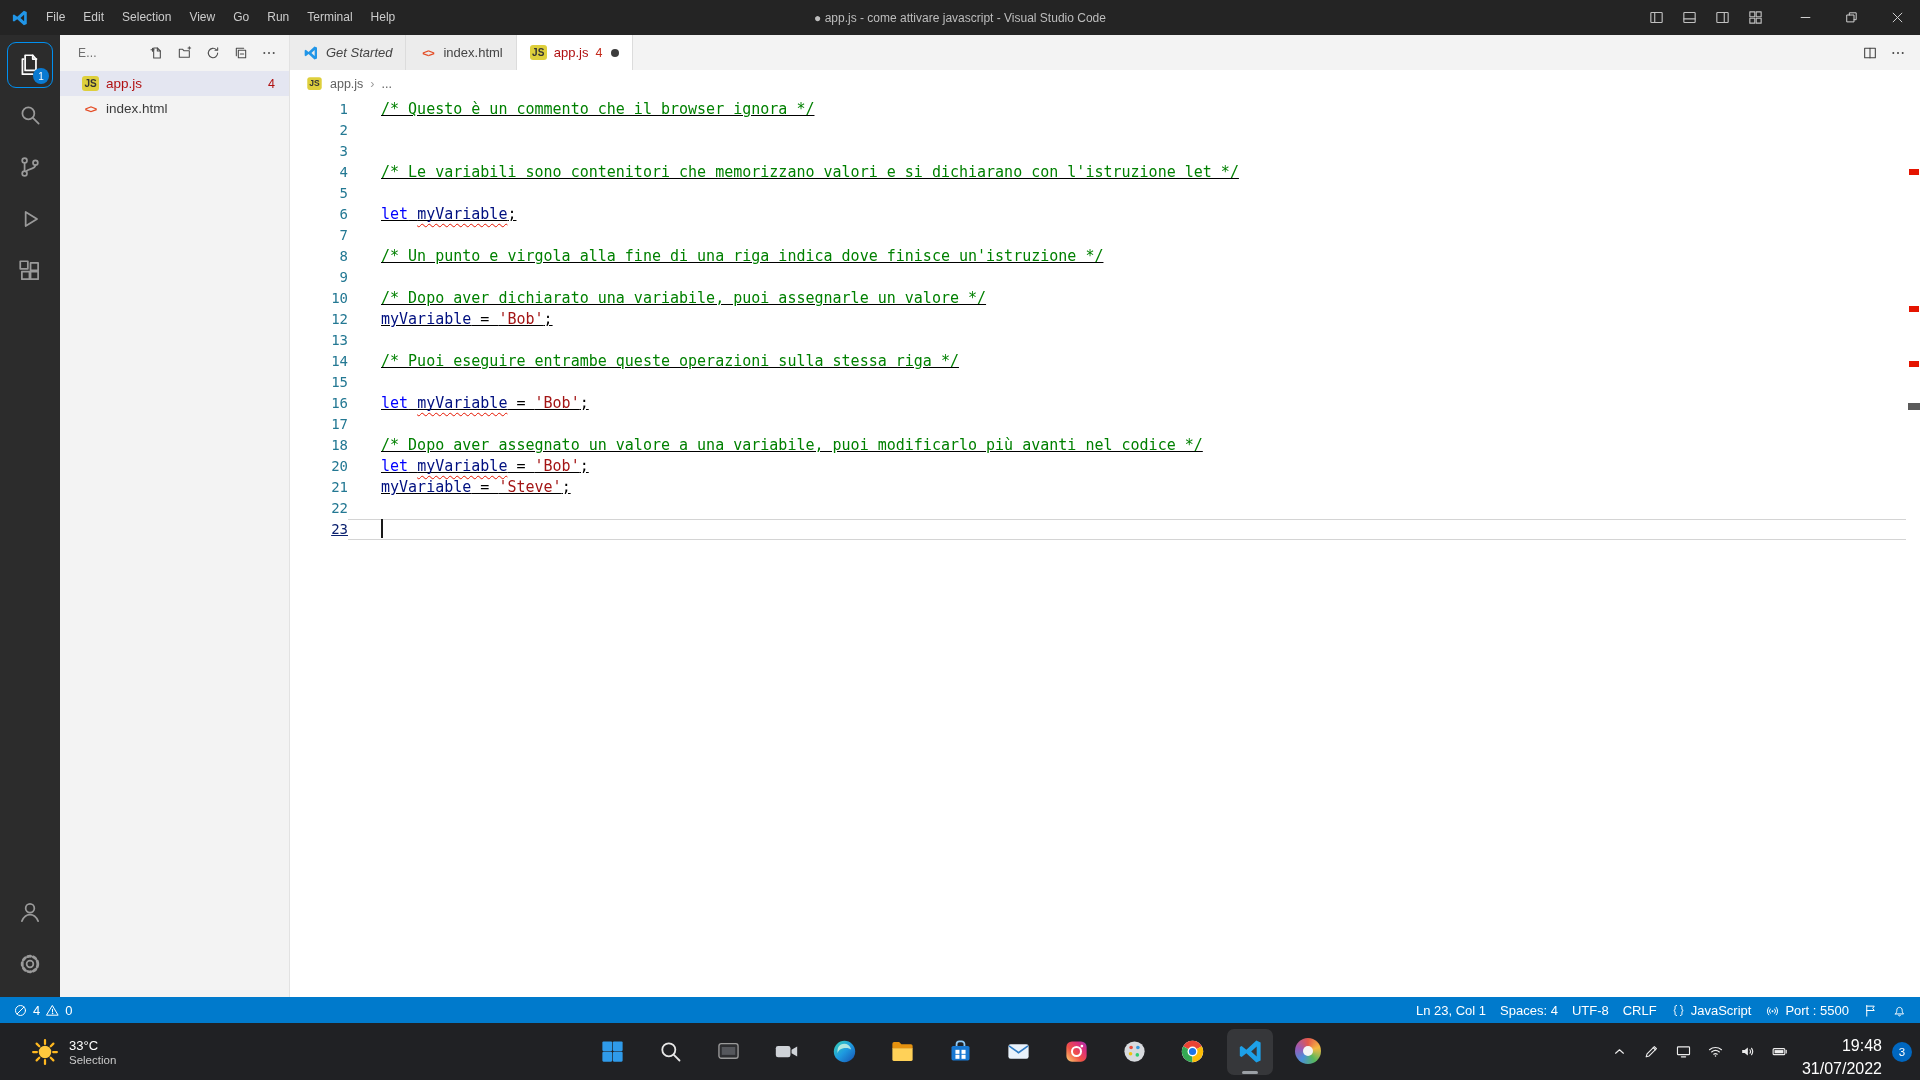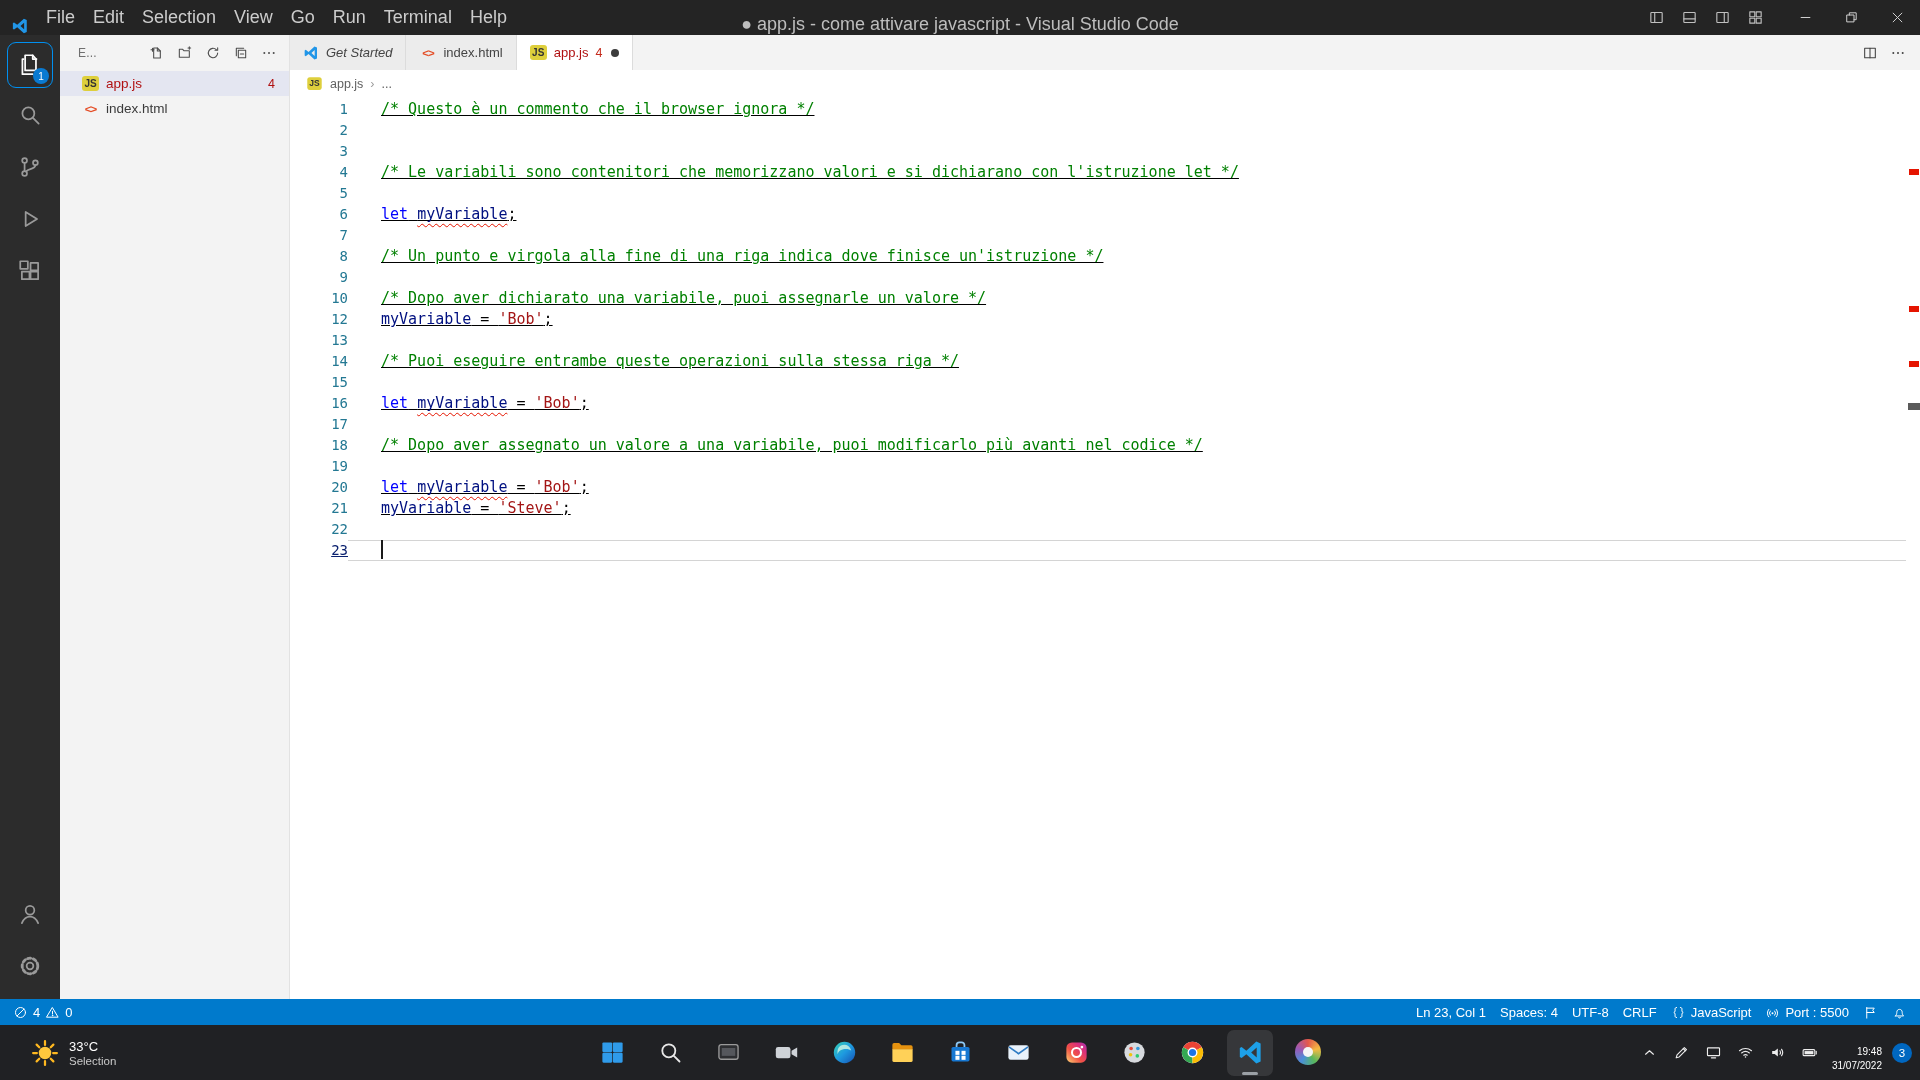--- a/index.html
+++ b/index.html
@@ -3,21 +3,21 @@
 <meta charset="utf-8">
 <style>
   html,body{margin:0;padding:0;background:#000;}
   *{box-sizing:border-box;}
   #root{width:1920px;height:1080px;display:flex;flex-direction:column;overflow:hidden;background:#fff;
         font-family:"Liberation Sans","DejaVu Sans",sans-serif;-webkit-font-smoothing:antialiased;}
   .icon{display:inline-flex;width:16px;height:16px;flex:none;}
   .icon svg{display:block;width:100%;height:100%;}
 
   
-  #titlebar{flex:0 0 35px;background:#242424;color:#cccccc;display:flex;align-items:flex-end;font-size:18px;position:relative;}
+  #titlebar{flex:0 0 35px;background:#242424;color:#cccccc;display:flex;align-items:center;font-size:12px;position:relative;}
   .vsc-logo{width:18px;height:18px;margin:0 8px 0 11px;}
   #menubar{display:flex;}
   .menu-item{padding:0 9px;line-height:35px;color:#cccccc;cursor:default;}
   .tb-title{position:absolute;left:50%;transform:translateX(-50%);color:#bdbdbd;white-space:nowrap;pointer-events:none;}
   .tb-right{margin-left:auto;display:flex;align-items:center;height:100%;}
   #layoutIcons{display:flex;margin-right:10px;}
   .lay-btn{width:33px;height:35px;display:flex;align-items:center;justify-content:center;color:#c0c0c0;}
   .lay-btn .icon{width:17px;height:17px;}
   #winControls{display:flex;height:100%;}
   .win-btn{width:46px;height:35px;display:flex;align-items:center;justify-content:center;color:#cfcfcf;}
@@ -108,21 +108,21 @@
   .tb-btn.active{background:rgba(255,255,255,.10);}
   .tb-btn.active::after{content:"";position:absolute;bottom:1px;left:50%;transform:translateX(-50%);
        width:16px;height:3px;border-radius:2px;background:#9ba0a6;}
   .pinwheel{width:26px;height:26px;border-radius:50%;display:inline-block;position:relative;
        background:conic-gradient(#e4584c,#f5b942,#58b85c,#4a90d9,#9b59b6,#e4584c);}
   .pinwheel::after{content:"";position:absolute;inset:8px;border-radius:50%;background:#f5f5f5;}
   #tbRight{margin-left:auto;display:flex;align-items:center;height:100%;padding-right:8px;}
   #trayIcons{display:flex;align-items:center;gap:4px;height:100%;}
   .tray-btn{width:28px;height:42px;display:flex;align-items:center;justify-content:center;color:#ececec;cursor:pointer;}
   .tray-btn .icon{width:17px;height:17px;}
-  #clock{text-align:right;font-size:10px;line-height:1.4;color:#fff;margin:12px 10px 0 8px;cursor:pointer;}
+  #clock{text-align:right;font-size:16px;line-height:1.4;color:#fff;margin:12px 10px 0 8px;cursor:pointer;}
   #notifBadge{min-width:20px;height:20px;border-radius:50%;background:#0067c0;color:#fff;font-size:11.5px;
        display:flex;align-items:center;justify-content:center;cursor:pointer;}
 </style>
 </head>
 <body>
 
 <div id="root">
 
   <header id="titlebar">
     <span class="icon vsc-logo" id="titleLogo">
@@ -454,24 +454,20 @@
             </div>
             <div class="line">
               <div class="gutter">17</div>
               <div class="content"></div>
             </div>
             <div class="line">
               <div class="gutter">18</div>
               <div class="content"><span class="tk-comment">/* Dopo aver assegnato un valore a una variabile, puoi modificarlo più avanti nel codice */</span></div>
             </div>
             <div class="line">
-              <div class="gutter">19</div>
-              <div class="content"></div>
-            </div>
-            <div class="line">
               <div class="gutter">20</div>
               <div class="content"><span class="tk-keyword">let</span><span class="tk-plain"> </span><span class="tk-variable-error">myVariable</span><span class="tk-plain"> = </span><span class="tk-string">'Bob'</span><span class="tk-plain">;</span></div>
             </div>
             <div class="line">
               <div class="gutter">21</div>
               <div class="content"><span class="tk-variable">myVariable</span><span class="tk-plain"> = </span><span class="tk-string">'Steve'</span><span class="tk-plain">;</span></div>
             </div>
             <div class="line">
               <div class="gutter">22</div>
               <div class="content"></div>

